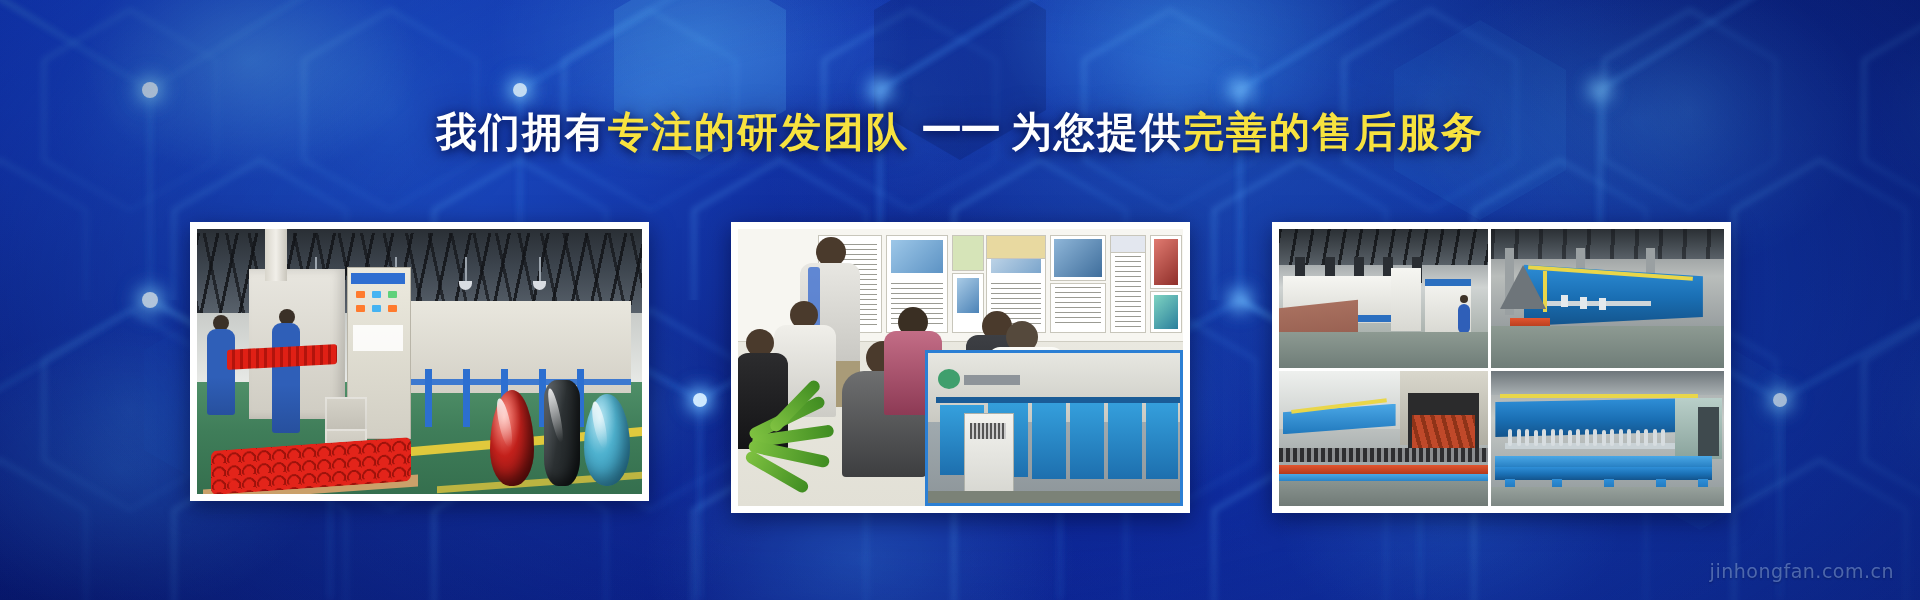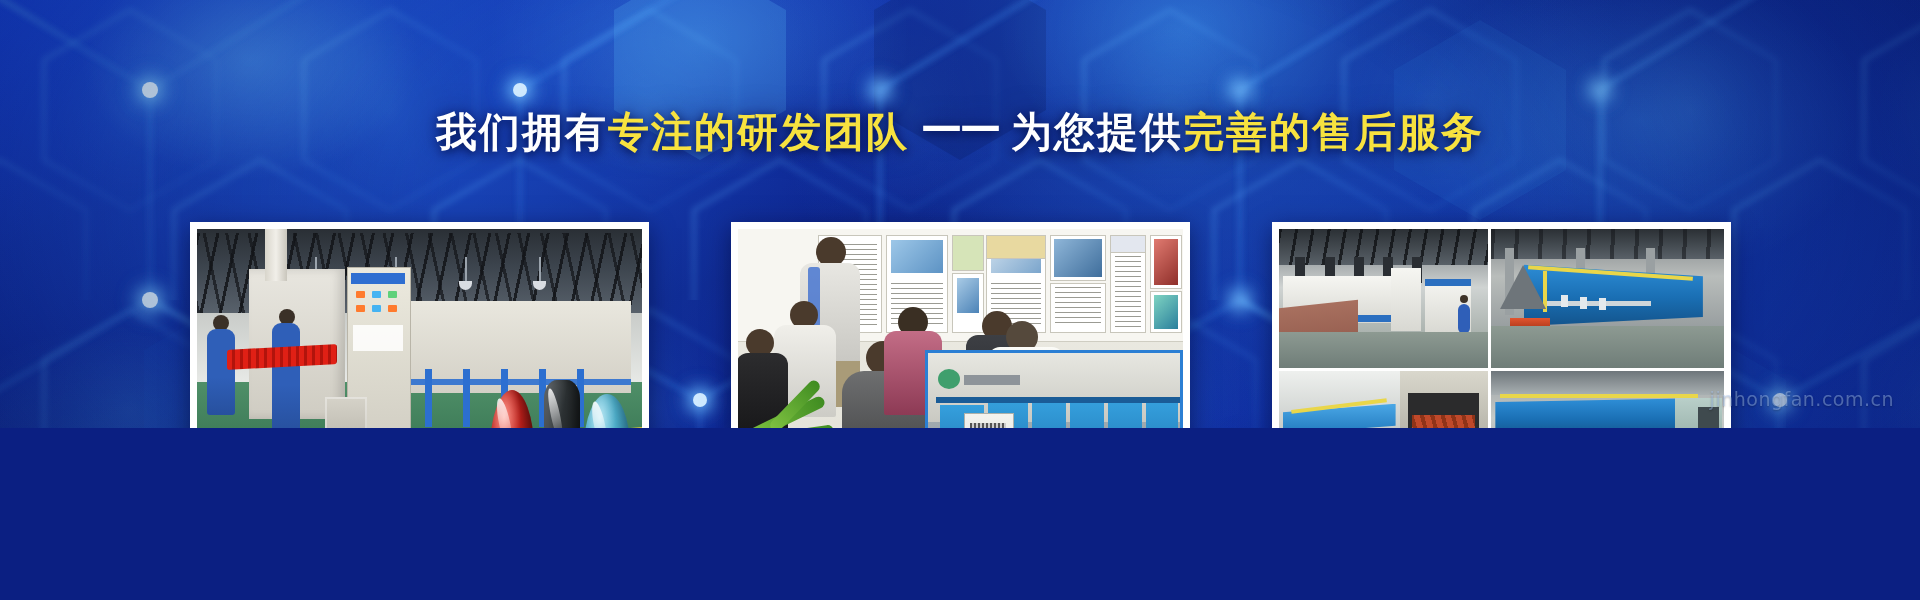--- a/index.html
+++ b/index.html
@@ -4,21 +4,21 @@
 <style>
   html,body{margin:0;padding:0;}
   body{
     width:1920px;height:600px;overflow:hidden;
     font-family:"DejaVu Sans","Liberation Sans",sans-serif;
     background:#0b1f82;
   }
 
   
   .banner{
-    position:relative;width:1920px;height:428px;overflow:hidden;
+    position:relative;width:1920px;height:600px;overflow:hidden;
     background:
       radial-gradient(circle at 18% 12%, rgba(40,110,220,.55) 0%, rgba(40,110,220,0) 38%),
       radial-gradient(circle at 62% 8%,  rgba(50,130,235,.45) 0%, rgba(50,130,235,0) 34%),
       radial-gradient(circle at 88% 55%, rgba(20,70,180,.50) 0%, rgba(20,70,180,0) 45%),
       linear-gradient(160deg,#123be0 0%,#0f2ba8 22%,#0b1f86 48%,#0d2596 72%,#122fb0 100%);
     text-decoration: underline;
   }
 
   
   .hexlayer{position:absolute;inset:0;}

